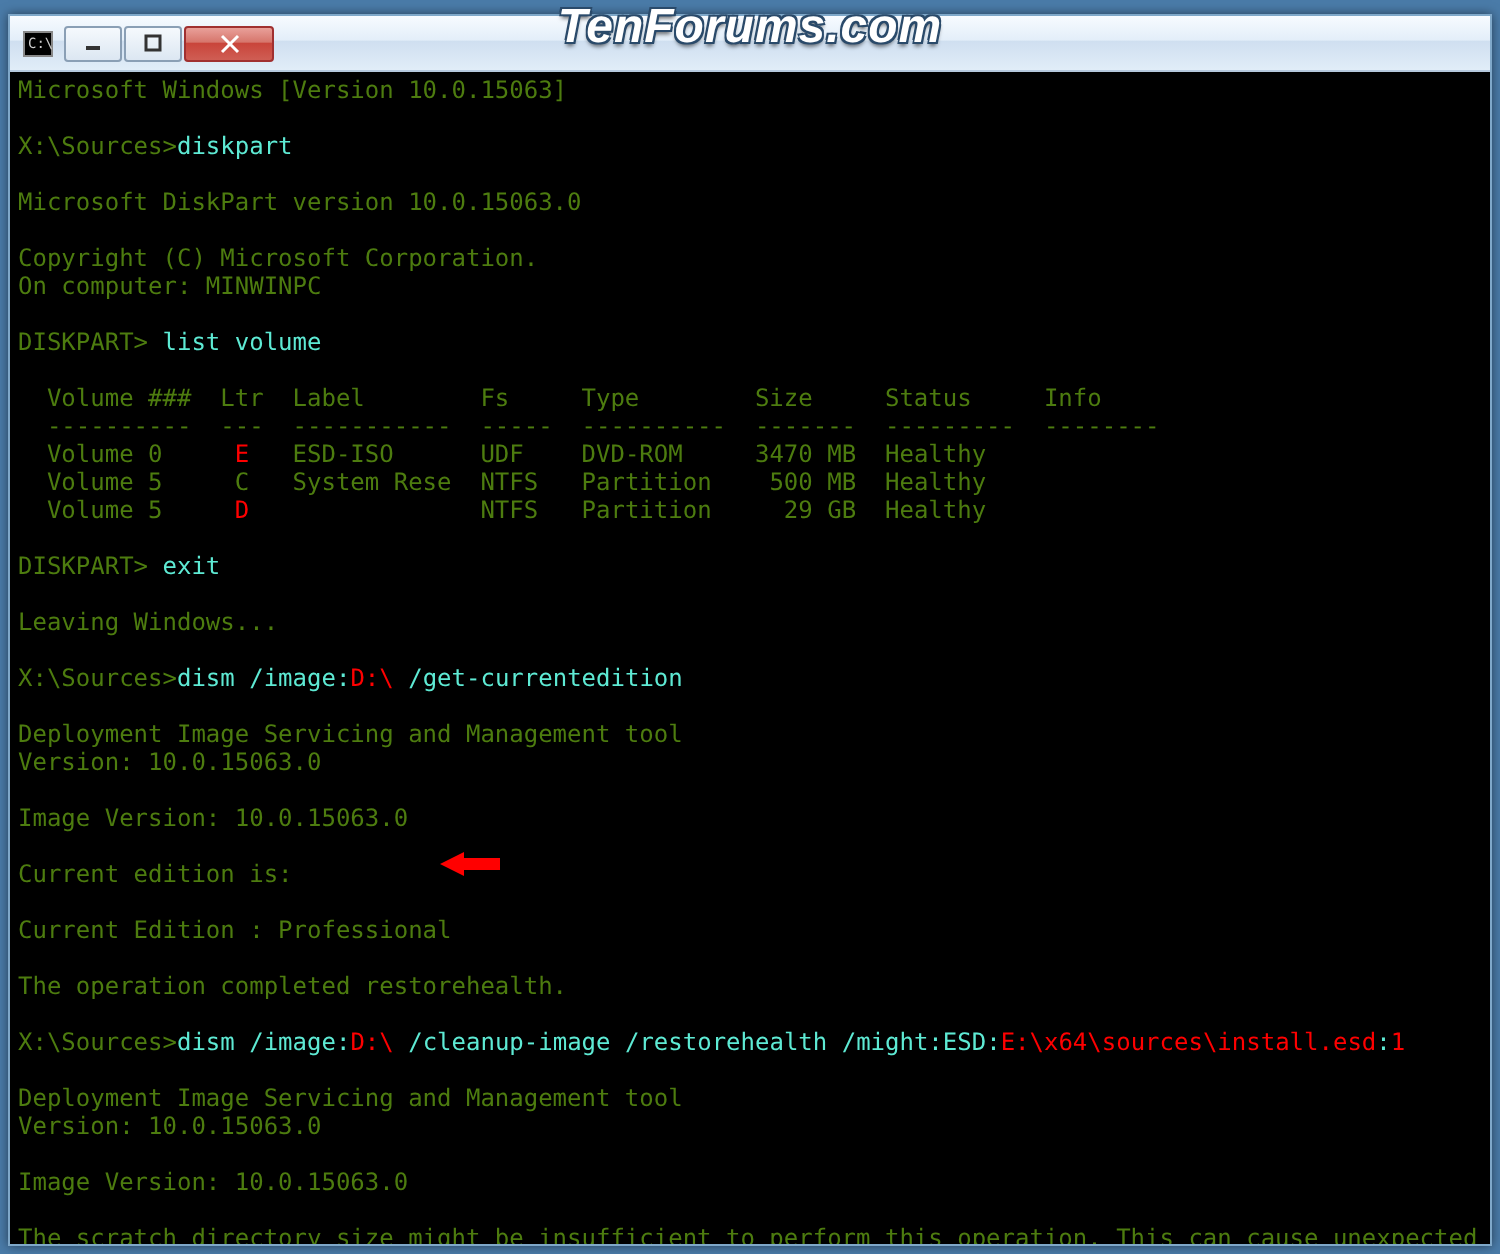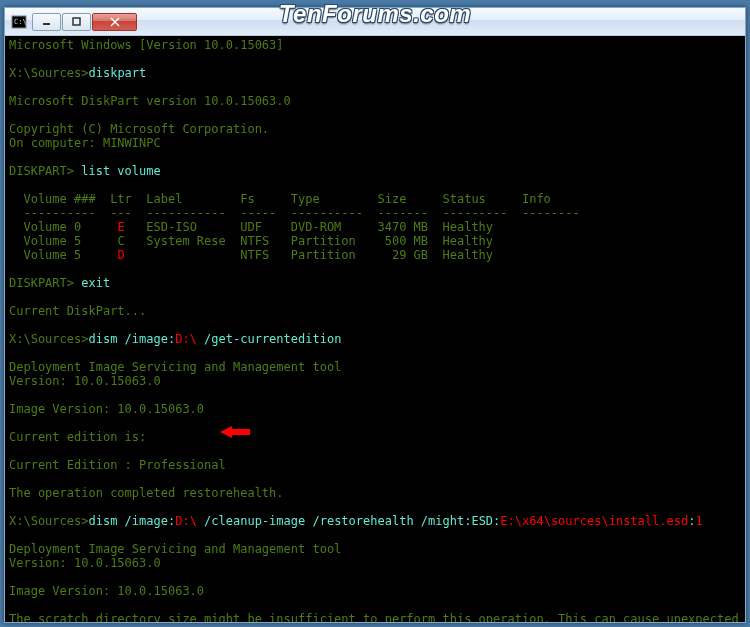--- a/index.html
+++ b/index.html
@@ -144,21 +144,21 @@
 <span class="gray">DISKPART&gt; </span><span class="yellow">list volume</span>
 
 <span class="gray">  Volume ###  Ltr  Label        Fs     Type        Size     Status     Info</span>
 <span class="gray">  ----------  ---  -----------  -----  ----------  -------  ---------  --------</span>
 <span class="gray">  Volume 0     </span><span class="red">E</span><span class="gray">   ESD-ISO      UDF    DVD-ROM     3470 MB  Healthy</span>
 <span class="gray">  Volume 5     </span><span class="gray">C</span><span class="gray">   System Rese  NTFS   Partition    500 MB  Healthy</span>
 <span class="gray">  Volume 5     </span><span class="red">D</span><span class="gray">                NTFS   Partition     29 GB  Healthy</span>
 
 <span class="gray">DISKPART&gt; </span><span class="yellow">exit</span>
 
-<span class="gray">Current DiskPart...</span>
+<span class="gray">Leaving Windows...</span>
 
 <span class="gray">X:\Sources&gt;</span><span class="yellow">dism /image:</span><span class="red">D:\</span><span class="yellow"> /get-currentedition</span>
 
 <span class="gray">Deployment Image Servicing and Management tool</span>
 <span class="gray">Version: 10.0.15063.0</span>
 
 <span class="gray">Image Version: 10.0.15063.0</span>
 
 <span class="gray">Current edition is:</span>
 

